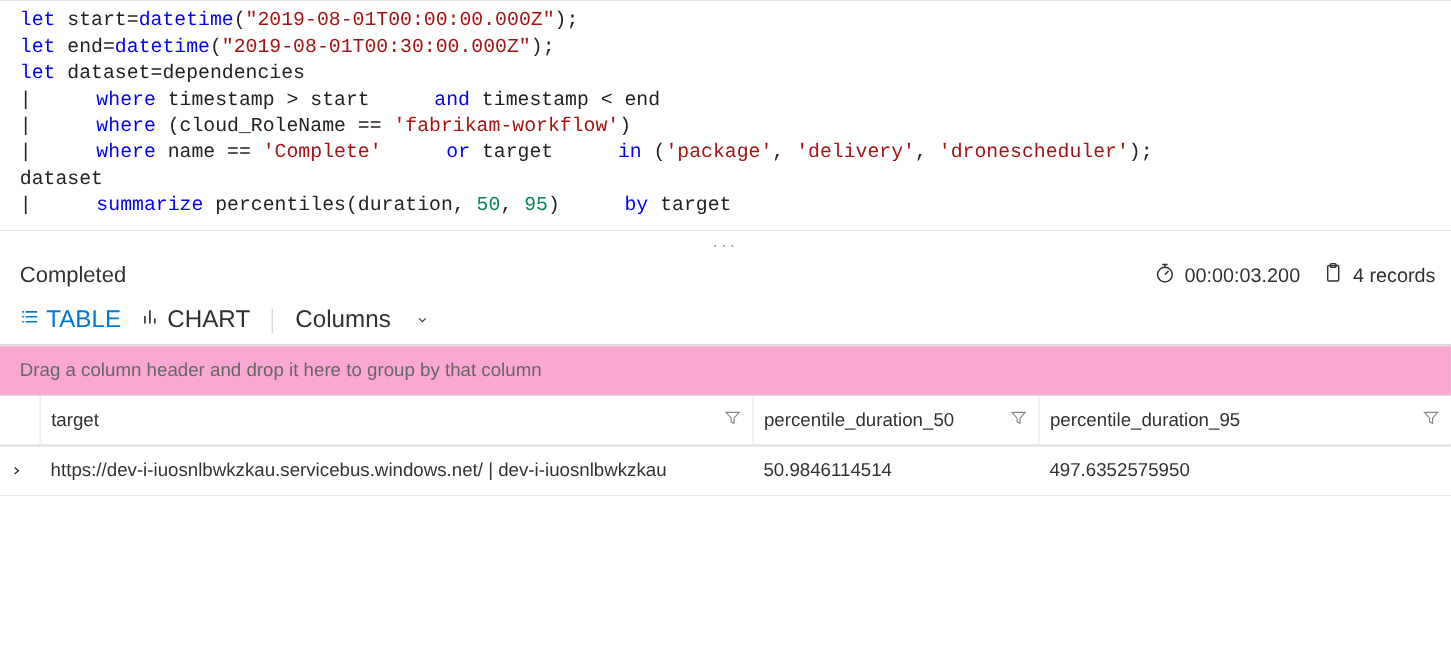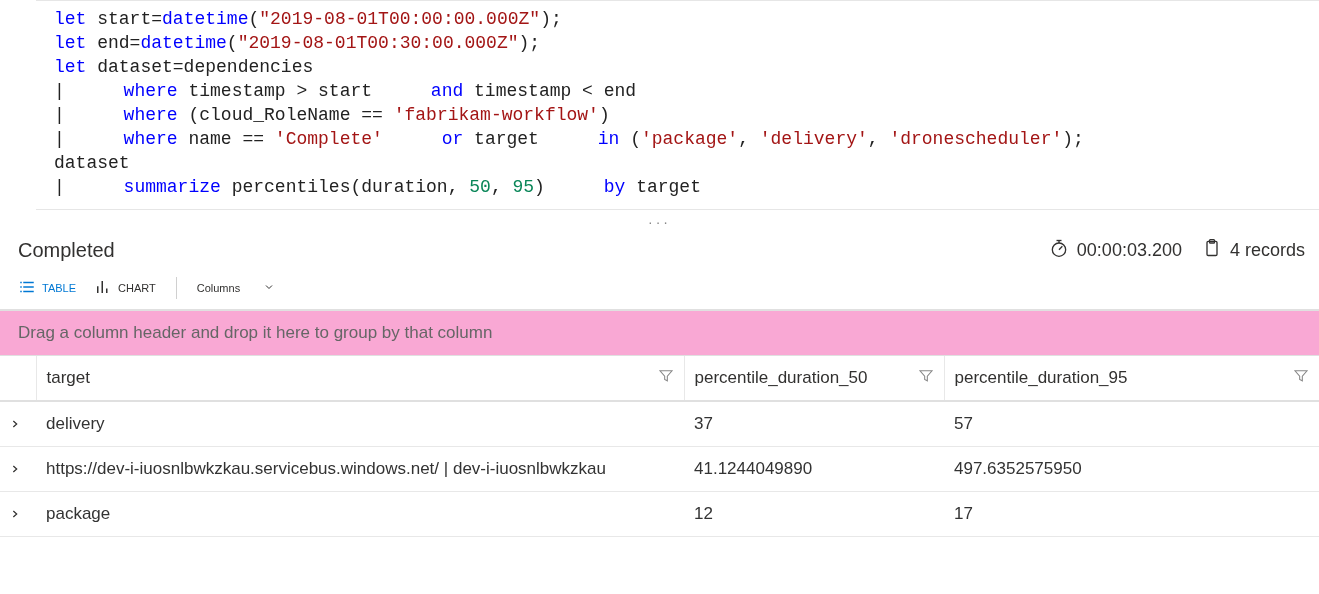--- a/index.html
+++ b/index.html
@@ -12,21 +12,20 @@
   }
   .query-editor {
     padding: 6px 10px 10px 18px;
     font-family: Consolas, "Courier New", monospace;
     font-size: 18px;
     line-height: 24px;
     white-space: pre;
     color: #222;
     border-top: 1px solid #e6e6e6;
     border-bottom: 1px solid #e6e6e6;
-    margin-left: 36px;
   }
   .kw-let { color: #0000ff; }
   .kw-op  { color: #0000ff; padding-left: 48px; }
   .fn     { color: #0000ff; }
   .num    { color: #098658; }
   .str    { color: #a31515; }
   .pipe   { color: #222; }
   .ellipsis {
     text-align: center;
     color: #888;
@@ -39,24 +38,24 @@
     align-items: center;
     padding: 6px 14px 10px 18px;
     font-size: 20px;
     color: #323130;
   }
   .status-bar .spacer { flex: 1; }
   .status-bar .metric { display: inline-flex; align-items: center; gap: 8px; margin-left: 20px; font-size: 18px; color: #323130; text-align: right; }
   .status-bar .metric svg { width: 20px; height: 20px; }
   .tabs-row {
     display: flex;
-    align-items: center;
+    align-items: flex-end;
     padding: 4px 18px 10px 18px;
     gap: 18px;
-    font-size: 11px;
+    font-size: 22px;
   }
   .tab { display: inline-flex; align-items: center; gap: 6px; cursor: pointer; color: #323130; }
   .tab.active { color: #0078d4; }
   .tab svg { width: 18px; height: 18px; }
   .tabs-row .divider {
     width: 1px; height: 22px; background: #d0d0d0; margin: 0 2px;
   }
   .columns-btn { display: inline-flex; align-items: center; gap: 23px; cursor: pointer; color: #323130; }
   .group-bar {
     border-top: 2px solid #e0e0e0;
@@ -194,34 +193,18 @@
             </svg>
         </span>
       </th>
     </tr>
   </thead>
   <tbody>
       <tr>
         <td class="col-expand"><span class="expand-btn"><svg width="10" height="10" viewBox="0 0 24 24" fill="none" stroke="#323130" stroke-width="3">
               <polyline points="8 5 16 12 8 19"></polyline>
             </svg></span></td>
-        <td class="col-target">delivery</td>
-        <td class="col-p50">37</td>
-        <td class="col-p95">57</td>
-      </tr>
-      <tr>
-        <td class="col-expand"><span class="expand-btn"><svg width="10" height="10" viewBox="0 0 24 24" fill="none" stroke="#323130" stroke-width="3">
-              <polyline points="8 5 16 12 8 19"></polyline>
-            </svg></span></td>
         <td class="col-target">https://dev-i-iuosnlbwkzkau.servicebus.windows.net/ | dev-i-iuosnlbwkzkau</td>
-        <td class="col-p50">41.1244049890</td>
+        <td class="col-p50">50.9846114514</td>
         <td class="col-p95">497.6352575950</td>
-      </tr>
-      <tr>
-        <td class="col-expand"><span class="expand-btn"><svg width="10" height="10" viewBox="0 0 24 24" fill="none" stroke="#323130" stroke-width="3">
-              <polyline points="8 5 16 12 8 19"></polyline>
-            </svg></span></td>
-        <td class="col-target">package</td>
-        <td class="col-p50">12</td>
-        <td class="col-p95">17</td>
       </tr>
     </tbody>
 </table>
 
 </body></html>

